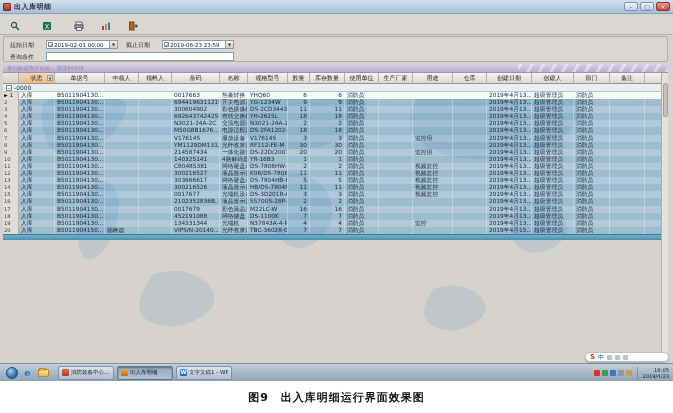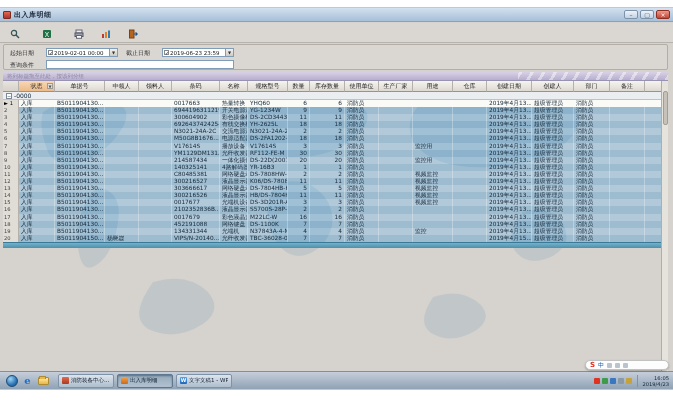--- a/index.html
+++ b/index.html
@@ -1,20 +1,20 @@
 <!DOCTYPE html>
 <html><head>
 <meta charset="utf-8">
 <style>
   * { margin:0; padding:0; box-sizing:border-box; }
   body { font-family:"DejaVu Sans","Liberation Sans",sans-serif; background:#fff; }
   #stage { position:relative; width:673px; height:413px; background:#fff; overflow:hidden; }
 
   
-  .desktop { position:absolute; left:0; top:8px; width:673px; height:381px; background:#d6d3ce; outline:1px solid #c7c7c7; }
+  .desktop { position:absolute; left:0; top:0; width:673px; height:381px; background:#d6d3ce; outline:1px solid #c7c7c7; }
 
   
   .app { position:absolute; left:0; top:0; width:673px; height:363px; background:#d6d3ce; }
   .titlebar { position:absolute; left:0; top:0; width:100%; height:14px;
     background:linear-gradient(#d3e1f0,#a7bfd8); border-bottom:1px solid #8ba2bc;
     display:flex; align-items:center; padding:0 3px; }
   .title-ico { width:8px; height:8px; margin-right:3px; background:linear-gradient(#e46a4a,#a33); border:1px solid #7d2a1e; border-radius:1px; }
   .title-text { font-size:7px; color:#1c2a3a; font-weight:bold; letter-spacing:.5px; }
   .win-btns { margin-left:auto; display:flex; gap:2px; }
   .wbtn { width:14px; height:9px; border-radius:2px; border:1px solid #7d93ab;
@@ -727,13 +727,16 @@
         <span class="ticon"></span>
         <span class="ticon"></span>
         <div class="clock">
           <div>16:05</div>
           <div>2019/4/23</div>
         </div>
       </div>
     </div>
   </div>
 
+  <div class="caption">
+    <span>图9　出入库明细运行界面效果图</span>
+  </div>
 </div>
 
 </body></html>

